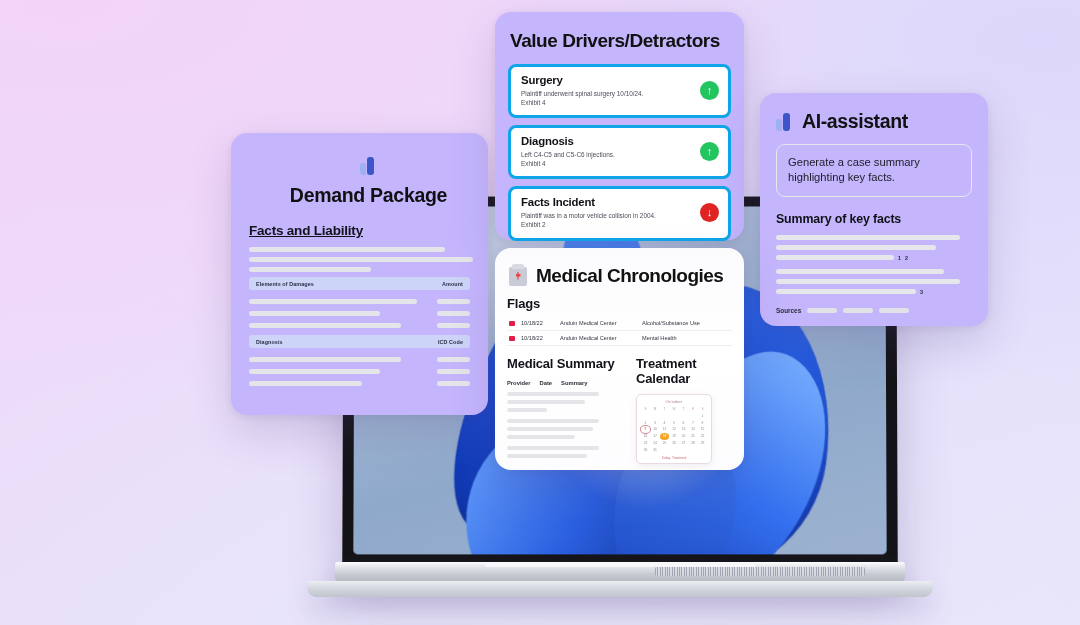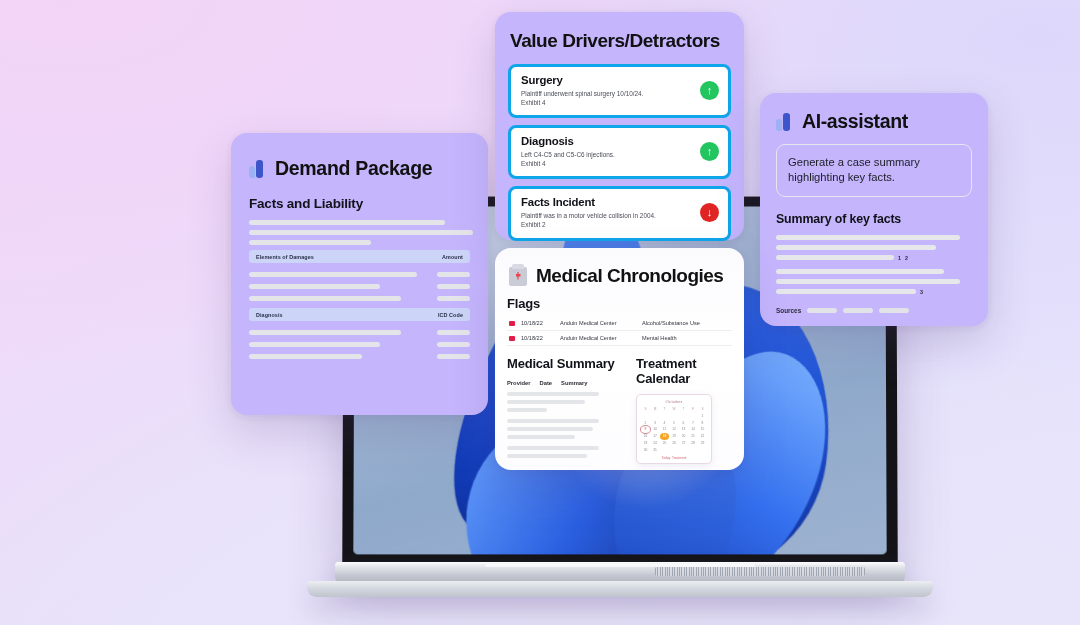--- a/index.html
+++ b/index.html
@@ -77,22 +77,22 @@
   .card{position:absolute;background:#c4b5fd;border-radius:16px;
     box-shadow:0 18px 44px rgba(86,64,132,.20), 0 2px 8px rgba(86,64,132,.10);}
   .card-title{display:flex;align-items:center;gap:9px;font-weight:700;color:#111;}
   .logo{width:17px;height:18px;position:relative;flex:none;}
   .logo i{position:absolute;bottom:0;border-radius:3px;display:block;}
   .logo i.a{left:0;width:6px;height:12px;background:#9db2f5;border-radius:3px 3px 1px 3px;}
   .logo i.b{left:7px;width:7px;height:18px;background:#3d55c9;border-radius:3px;}
 
   
   #demand{left:231px;top:133px;width:257px;height:282px;}
-  #demand .card-title{font-size:19.5px;margin:24px 0 0 18px;letter-spacing:-.3px;}
-  .sec-h{font-size:13.5px;font-weight:700;color:#12131a;margin:16px 0 9px 18px;letter-spacing:-.2px;}
+  #demand .card-title{font-size:19.5px;margin:24px 0 0 18px;letter-spacing:-.3px;flex-direction:column;}
+  .sec-h{font-size:13.5px;font-weight:700;color:#12131a;margin:16px 0 9px 18px;letter-spacing:-.2px;text-decoration:underline;}
   .lines{margin-left:18px;}
   .ln{height:5px;border-radius:3px;background:#e4e5e9;margin-bottom:5px;}
   .tbl-head{margin:0 18px;background:#ccd4f7;border-radius:3px;height:13px;
     display:flex;align-items:center;justify-content:space-between;padding:0 7px;}
   .tbl-head span{font-size:5.4px;font-weight:700;color:#29304a;letter-spacing:.1px;}
   .tbl-rows{margin:9px 18px 0 18px;}
   .trow{display:flex;justify-content:space-between;align-items:center;margin-bottom:7px;}
   .trow .c1{height:5px;border-radius:3px;background:#e4e5e9;}
   .trow .c2{height:5px;width:33px;border-radius:3px;background:#e4e5e9;}
 

